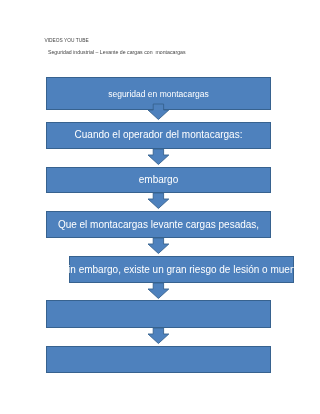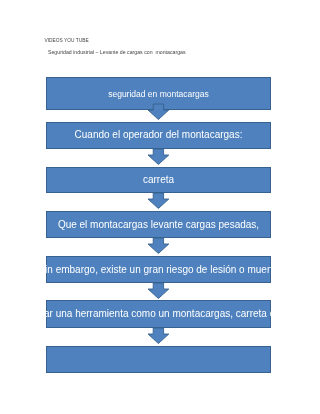--- a/index.html
+++ b/index.html
@@ -77,45 +77,44 @@
       </div>
       <div class="node" style="top: 121.5px; height: 27px;">
         <span class="ln">Cuando el operador del montacargas:</span>
       </div>
       <div class="conn" style="left: 148px; top: 148.5px; width: 20.8px; height: 15.5px;">
         <svg width="20.8" height="15.5" viewBox="0 0 20.8 15.5" overflow="visible">
           <path d="M5.2 0 H15.600000000000001 V6 H20.8 L10.4 15.5 L0 6 H5.2 Z" fill="#4E81BD" stroke="#37628F" stroke-width="0.9"></path>
         </svg>
       </div>
       <div class="node" style="top: 166.6px; height: 26.8px;">
-        <span class="ln">carreta</span>
+        <span class="ln">embargo</span>
       </div>
       <div class="conn" style="left: 148px; top: 193.4px; width: 20.8px; height: 15.5px;">
         <svg width="20.8" height="15.5" viewBox="0 0 20.8 15.5" overflow="visible">
           <path d="M5.2 0 H15.600000000000001 V6 H20.8 L10.4 15.5 L0 6 H5.2 Z" fill="#4E81BD" stroke="#37628F" stroke-width="0.9"></path>
         </svg>
       </div>
       <div class="node" style="top: 211px; height: 26.8px;">
         <span class="ln">Que el montacargas levante cargas pesadas,</span>
       </div>
       <div class="conn" style="left: 148px; top: 237.8px; width: 20.8px; height: 15.5px;">
         <svg width="20.8" height="15.5" viewBox="0 0 20.8 15.5" overflow="visible">
           <path d="M5.2 0 H15.600000000000001 V6 H20.8 L10.4 15.5 L0 6 H5.2 Z" fill="#4E81BD" stroke="#37628F" stroke-width="0.9"></path>
         </svg>
       </div>
-      <div class="node" style="top: 256px; height: 27px;">
+      <div class="node" style="top: 256px; height: 27px; margin-left: 23px;">
         <span class="ln">Sin embargo, existe un gran riesgo de lesión o muerte</span>
       </div>
       <div class="conn" style="left: 148px; top: 283px; width: 20.8px; height: 15.5px;">
         <svg width="20.8" height="15.5" viewBox="0 0 20.8 15.5" overflow="visible">
           <path d="M5.2 0 H15.600000000000001 V6 H20.8 L10.4 15.5 L0 6 H5.2 Z" fill="#4E81BD" stroke="#37628F" stroke-width="0.9"></path>
         </svg>
       </div>
       <div class="node" style="top: 299.9px; height: 28.4px;">
-        <span class="ln">Utilizar una herramienta como un montacargas, carreta o una</span>
       </div>
       <div class="conn" style="left: 148px; top: 328.3px; width: 20.8px; height: 15.5px;">
         <svg width="20.8" height="15.5" viewBox="0 0 20.8 15.5" overflow="visible">
           <path d="M5.2 0 H15.600000000000001 V6 H20.8 L10.4 15.5 L0 6 H5.2 Z" fill="#4E81BD" stroke="#37628F" stroke-width="0.9"></path>
         </svg>
       </div>
       <div class="node" style="top: 345.5px; height: 27px;">
       </div>
     </div>
 

